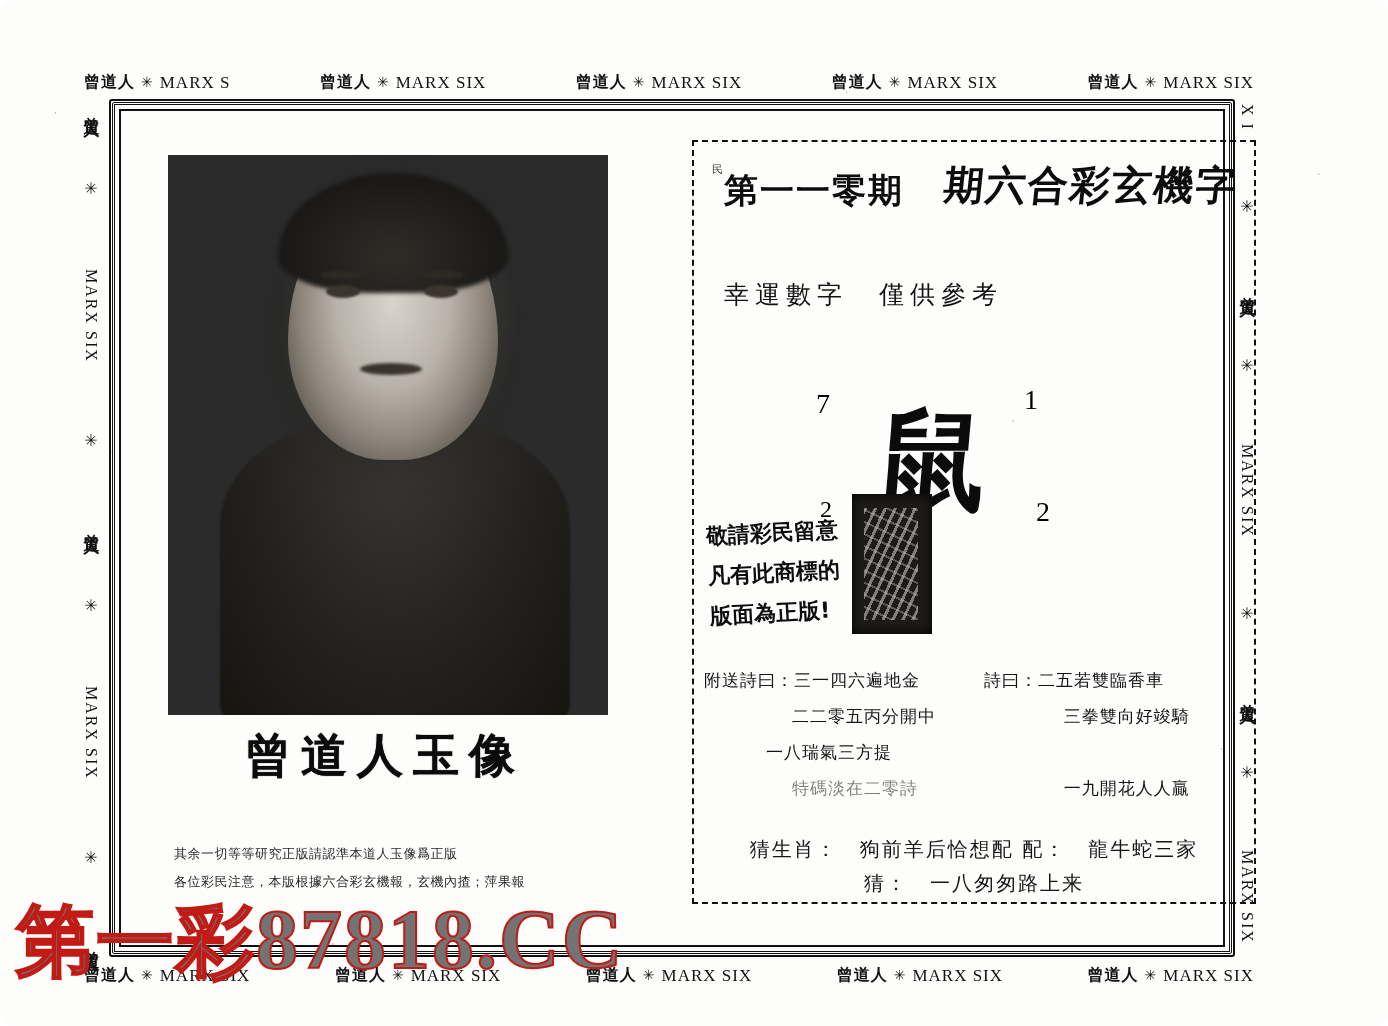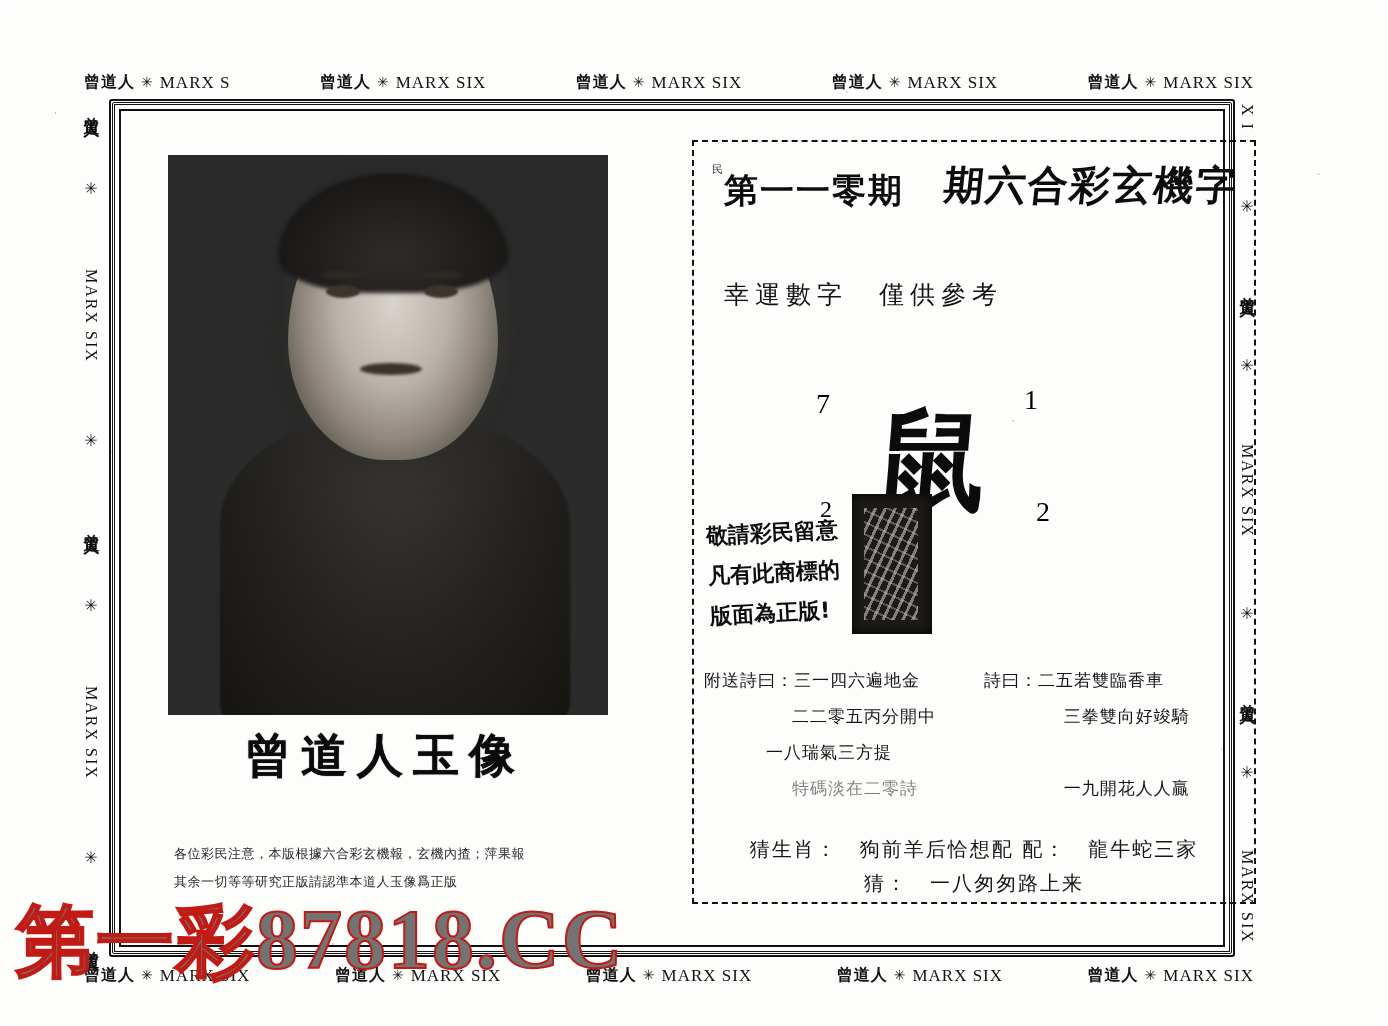--- a/index.html
+++ b/index.html
@@ -319,22 +319,22 @@
       <div class="head"></div>
       <div class="hair"></div>
       <div class="brow l"></div>
       <div class="brow r"></div>
       <div class="eye l"></div>
       <div class="eye r"></div>
       <div class="mouth"></div>
     </div>
     <div class="caption">曾道人玉像</div>
     <div class="fine-note">
+      <div>其余一切等等研究正版請認準本道人玉像爲正版</div>
       <div>各位彩民注意，本版根據六合彩玄機報，玄機內揸；萍果報</div>
-      <div>其余一切等等研究正版請認準本道人玉像爲正版</div>
     </div>
   </div>
 
   <div class="right-panel">
 
     <div class="issue-row">
       <span class="tiny-mark">民</span>
       <span class="issue-label">第一一零期</span>
       <span class="brush-title">期六合彩玄機字</span>
     </div>

